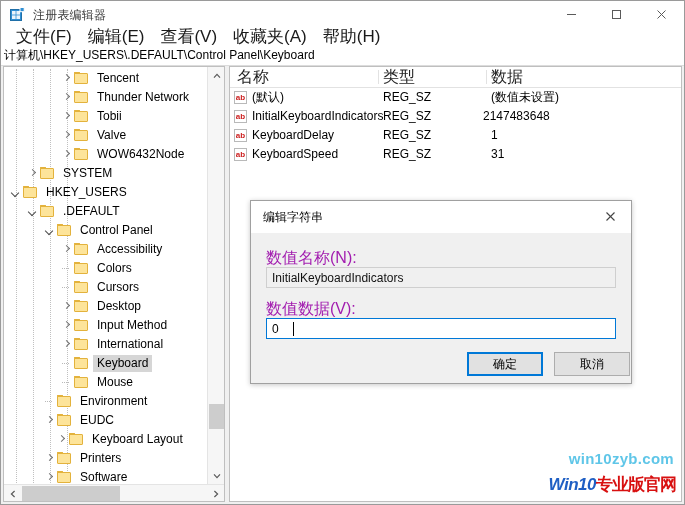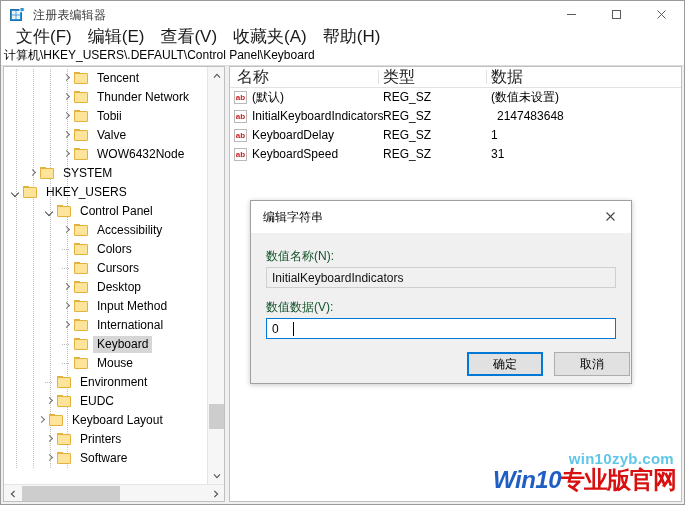--- a/index.html
+++ b/index.html
@@ -170,21 +170,21 @@
     position:absolute;left:0;top:0;right:0;height:32px;background:#ffffff;
   }
   .dlg-title .t{
     position:absolute;left:12px;top:8px;font-size:12px;color:#000;
   }
   .dlg-close{
     position:absolute;right:0;top:0;width:42px;height:31px;display:flex;
     align-items:center;justify-content:center;color:#444;
   }
   .dlg-body{position:absolute;left:0;top:32px;right:0;bottom:0;background:#f0f0f0;}
-  .dlg-label{position:absolute;font-size:12px;color:#14532d;}
+  .dlg-label{position:absolute;font-size:16px;color:#a21caf;}
   .dlg-input{
     position:absolute;box-sizing:border-box;font-size:12px;
     font-family:"Liberation Sans","DejaVu Sans",sans-serif;
     padding:2px 5px;color:#000;
   }
   .dlg-input.readonly{background:#f0f0f0;border:1px solid #cfcfcf;color:#111;}
   .dlg-input.active{background:#ffffff;border:1px solid #0078d7;color:#000;}
   .caret{
     position:absolute;width:1px;background:#000;
   }
@@ -194,21 +194,21 @@
     display:flex;align-items:center;justify-content:center;
   }
   .dlg-btn.default{border:2px solid #0078d7;background:#e1e1e1;}
   
   .wm1{
     position:absolute;right:10px;bottom:37px;font-size:15px;font-weight:bold;
     color:#5fc6e8;letter-spacing:.3px;font-family:"Liberation Sans",sans-serif;
     text-shadow:0 1px 1px rgba(255,255,255,.8);
   }
   .wm2{
-    position:absolute;right:8px;bottom:8px;font-size:24px;font-weight:bold;
+    position:absolute;right:8px;bottom:8px;font-size:17px;font-weight:bold;
     font-style:italic;color:#1f5fc4;font-family:"Liberation Sans",sans-serif;
     white-space:nowrap;letter-spacing:-.5px;
   }
   .wm2 .red{color:#d81010;font-style:normal;letter-spacing:-1px;}
 </style>
 </head>
 <body>
 
 <div class="window">
 
@@ -313,20 +313,28 @@
             <span class="lbl">SYSTEM</span>
           </div>
           <div class="tnode" style="padding-left: 6px;">
             <span class="chev expanded"></span>
             <span class="folder">
               <span class="tab"></span>
               <span class="body"></span>
             </span>
             <span class="lbl">HKEY_USERS</span>
           </div>
+          <div class="tnode" style="padding-left: 23px;">
+            <span class="chev expanded"></span>
+            <span class="folder">
+              <span class="tab"></span>
+              <span class="body"></span>
+            </span>
+            <span class="lbl">.DEFAULT</span>
+          </div>
           <div class="tnode" style="padding-left: 40px;">
             <span class="chev expanded"></span>
             <span class="folder">
               <span class="tab"></span>
               <span class="body"></span>
             </span>
             <span class="lbl">Control Panel</span>
           </div>
           <div class="tnode" style="padding-left: 57px;">
             <span class="chev collapsed"></span>
@@ -401,21 +409,21 @@
             <span class="lbl">Environment</span>
           </div>
           <div class="tnode" style="padding-left: 40px;">
             <span class="chev collapsed"></span>
             <span class="folder">
               <span class="tab"></span>
               <span class="body"></span>
             </span>
             <span class="lbl">EUDC</span>
           </div>
-          <div class="tnode" style="padding-left: 32px;">
+          <div class="tnode" style="padding-left: 52px;">
             <span class="chev collapsed"></span>
             <span class="folder">
               <span class="tab"></span>
               <span class="body"></span>
             </span>
             <span class="lbl">Keyboard Layout</span>
           </div>
           <div class="tnode" style="padding-left: 40px;">
             <span class="chev collapsed"></span>
             <span class="folder">
@@ -479,21 +487,21 @@
             <span class="c" style="left: 22px;">(默认)</span>
             <span class="c" style="left: 153px;">REG_SZ</span>
             <span class="c" style="left: 261px;">(数值未设置)</span>
           </div>
           <div class="lrow" style="top: 40px;">
             <span class="abicon">
               <span>ab</span>
             </span>
             <span class="c" style="left: 22px;">InitialKeyboardIndicators</span>
             <span class="c" style="left: 153px;">REG_SZ</span>
-            <span class="c" style="left: 267px;">2147483648</span>
+            <span class="c" style="left: 253px;">2147483648</span>
           </div>
           <div class="lrow" style="top: 59px;">
             <span class="abicon">
               <span>ab</span>
             </span>
             <span class="c" style="left: 22px;">KeyboardDelay</span>
             <span class="c" style="left: 153px;">REG_SZ</span>
             <span class="c" style="left: 261px;">1</span>
           </div>
           <div class="lrow" style="top: 78px;">

